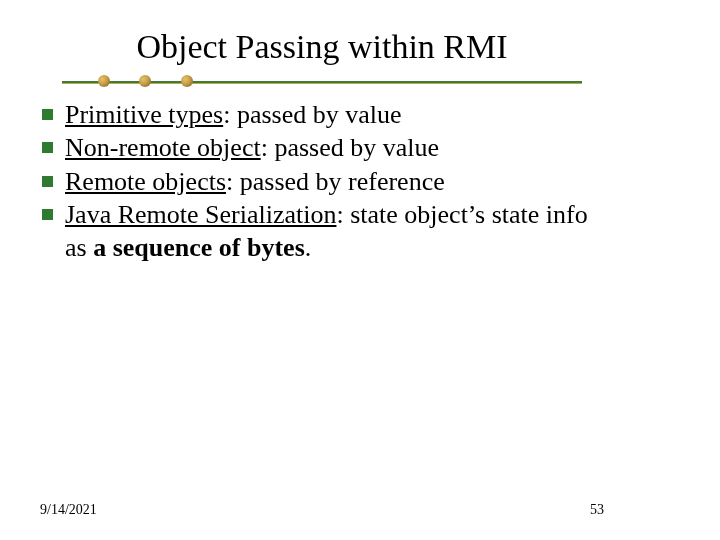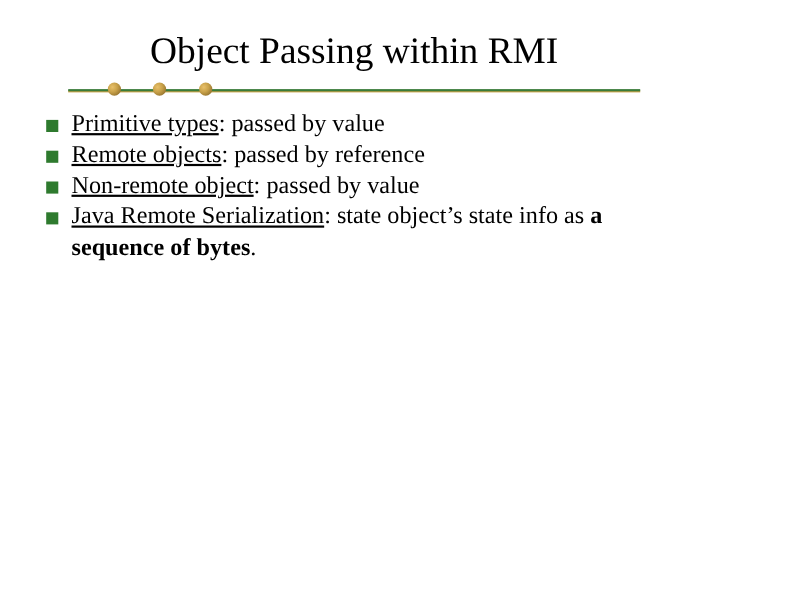--- a/index.html
+++ b/index.html
@@ -45,21 +45,21 @@
   .bead.b1 { left: 8%; }
   .bead.b2 { left: 16%; }
   .bead.b3 { left: 24%; }
   .content {
     margin-top: 2px;
     padding-left: 2px;
   }
   .item {
     display: flex;
     align-items: flex-start;
-    font-size: 22px;
+    font-size: 26px;
     line-height: 1.28;
     color: #000;
     margin: 0;
   }
   .bullet {
     width: 11px; height: 11px;
     background: #2e7a2e;
     flex: 0 0 11px;
     margin-top: 11px;
     margin-right: 12px;
@@ -96,34 +96,38 @@
     <div class="item">
       <div class="bullet"></div>
       <div class="item-text">
         <span class="lead">Primitive types</span><span>: passed by value</span>
       </div>
     </div>
 
     <div class="item">
       <div class="bullet"></div>
       <div class="item-text">
-        <span class="lead">Remote objects</span><span>: passed by reference</span>
+        <span class="lead">Non-remote object</span><span>: passed by value</span>
       </div>
     </div>
 
     <div class="item">
       <div class="bullet"></div>
       <div class="item-text">
-        <span class="lead">Non-remote object</span><span>: passed by value</span>
+        <span class="lead">Remote objects</span><span>: passed by reference</span>
       </div>
     </div>
 
     <div class="item">
       <div class="bullet"></div>
       <div class="item-text">
         <span class="lead">Java Remote Serialization</span><span>: state object’s state info as </span><span class="bold">a sequence of bytes</span><span>.</span>
       </div>
     </div>
 
   </div>
 
+  <div class="footer">
+    <span>9/14/2021</span>
+    <span>53</span>
+  </div>
 
 </div>
 
 </body></html>

